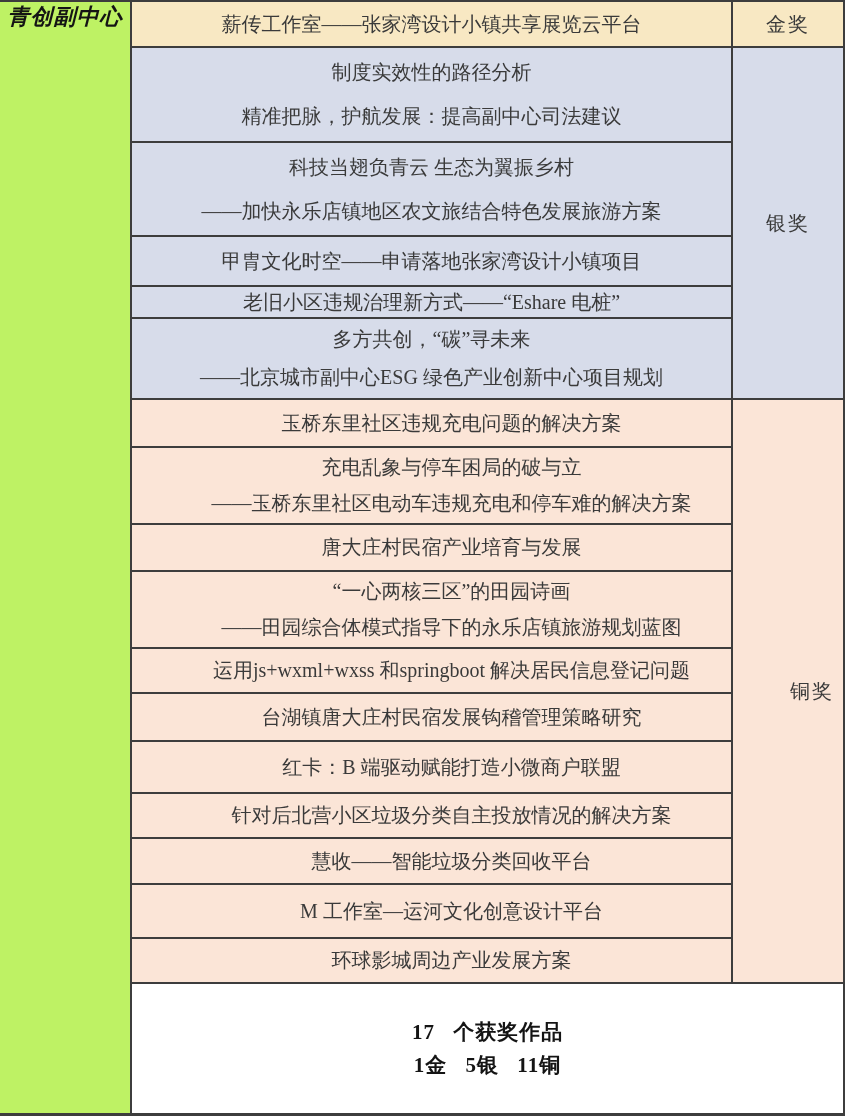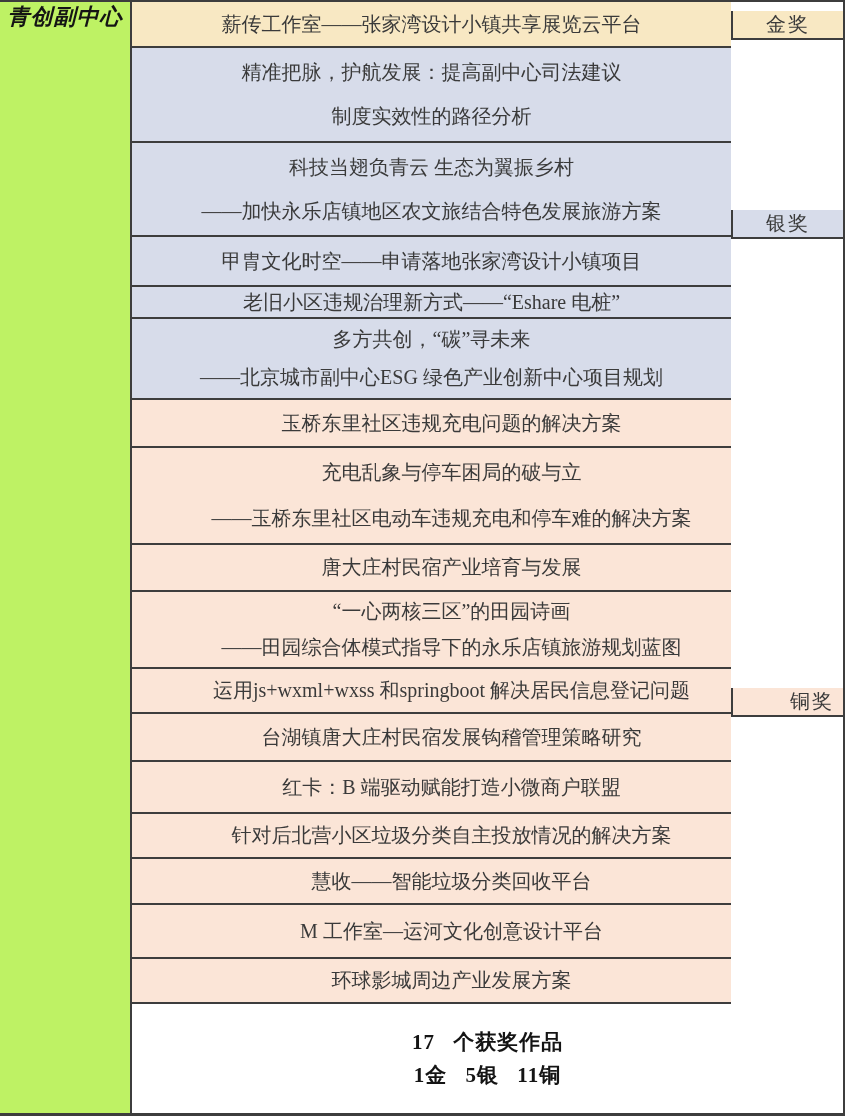--- a/index.html
+++ b/index.html
@@ -18,21 +18,21 @@
     display:flex; justify-content:center;
     font-family:"Liberation Sans","DejaVu Sans",sans-serif;
     font-weight:bold; font-size:22px; color:#141414; background:#bef264;
     letter-spacing:1px;
     font-style:italic;
   }
   .main {
     flex:1; display:flex; flex-direction:column;
     box-sizing:border-box; border-right:2px solid #3d3d3d;
   }
-  .section { display:flex;align-items:center; }
+  .section { display:flex; }
   .rows { flex:1; display:flex; flex-direction:column; min-width:0; }
   .row {
     box-sizing:border-box; border-bottom:2px solid #3d3d3d;
     display:flex; flex-direction:column; justify-content:space-around;
     align-items:center; text-align:center; font-size:20px;
     padding:2px 8px; line-height:1.25;
   }
   .row.single { justify-content:center; }
   .award-cell {
     width:112px; box-sizing:border-box;
@@ -69,22 +69,22 @@
           </div>
         </div>
         <div class="award-cell gold-bg">
           <span>金奖</span>
         </div>
       </div>
 
       <div class="section">
         <div class="rows">
           <div class="row silver-bg" style="height:95px">
+            <span>制度实效性的路径分析</span>
             <span>精准把脉，护航发展：提高副中心司法建议</span>
-            <span>制度实效性的路径分析</span>
           </div>
           <div class="row silver-bg" style="height:94px">
             <span>科技当翅负青云 生态为翼振乡村</span>
             <span>——加快永乐店镇地区农文旅结合特色发展旅游方案</span>
           </div>
           <div class="row single silver-bg" style="height:50px">
             <span>甲胄文化时空——申请落地张家湾设计小镇项目</span>
           </div>
           <div class="row single silver-bg" style="height:32px">
             <span>老旧小区违规治理新方式——“Eshare 电桩”</span>
@@ -97,21 +97,21 @@
         <div class="award-cell silver-bg">
           <span>银奖</span>
         </div>
       </div>
 
       <div class="section">
         <div class="rows">
           <div class="row single bronze-bg" style="height:48px">
             <span>玉桥东里社区违规充电问题的解决方案</span>
           </div>
-          <div class="row bronze-bg" style="height:97px">
+          <div class="row bronze-bg" style="height:77px">
             <span>充电乱象与停车困局的破与立</span>
             <span>——玉桥东里社区电动车违规充电和停车难的解决方案</span>
           </div>
           <div class="row single bronze-bg" style="height:47px">
             <span>唐大庄村民宿产业培育与发展</span>
           </div>
           <div class="row bronze-bg" style="height:77px">
             <span>“一心两核三区”的田园诗画</span>
             <span>——田园综合体模式指导下的永乐店镇旅游规划蓝图</span>
           </div>

